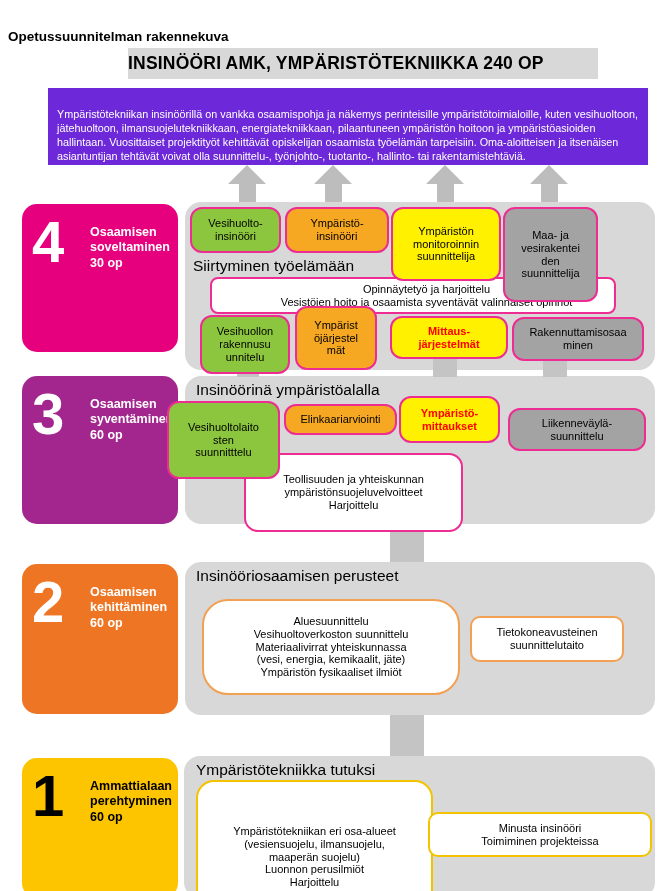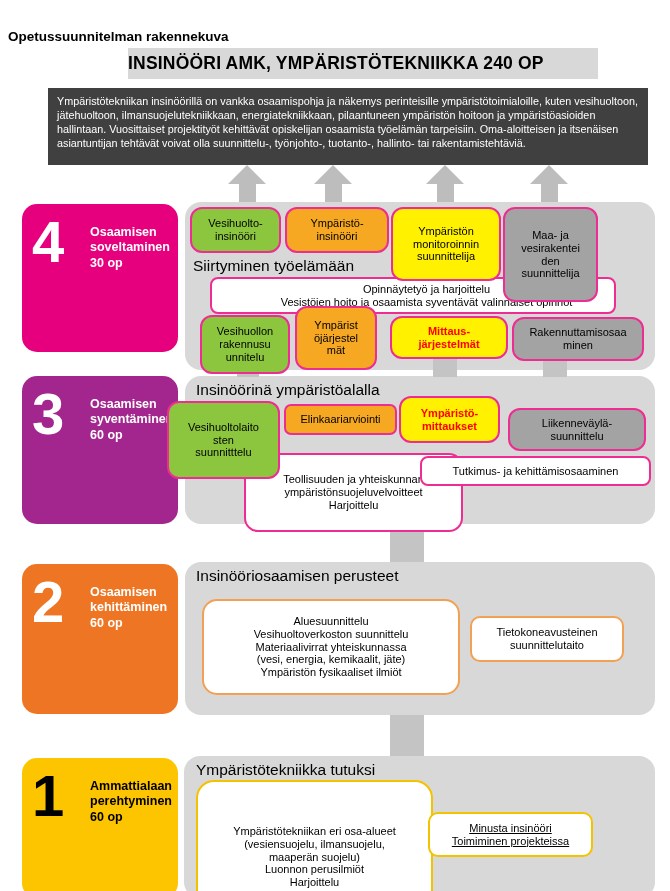--- a/index.html
+++ b/index.html
@@ -4,22 +4,22 @@
 <style>
   html,body{margin:0;padding:0;background:#fff;}
   .canvas{position:relative;width:670px;height:891px;background:#fff;
           font-family:"Liberation Sans",sans-serif;color:#000;overflow:hidden;margin-top:24px;}
   .abs{position:absolute;}
   .ml{white-space:pre-line;}
   .doc-title{left:8px;top:5px;font-size:13.5px;font-weight:bold;}
   .degree-box{left:128px;top:24px;width:470px;height:31px;background:#D8D8D8;
               display:flex;align-items:center;
               font-size:17.5px;font-weight:bold;letter-spacing:.2px;}
-  .intro-box{left:48px;top:64px;width:600px;height:77px;background:#404040;color:#fff;
-             font-size:10.8px;line-height:1.31;padding:6px 9px;box-sizing:border-box;}
+  .intro-box{left:48px;top:64px;width:600px;height:77px;background:#6d28d9;color:#fff;
+             font-size:10.8px;line-height:1.31;padding:19px 9px;box-sizing:border-box;}
   .arrow{width:38px;height:39px;z-index:0;}
   .arrow .head{width:0;height:0;border-left:19px solid transparent;
                border-right:19px solid transparent;border-bottom:19px solid #BDBDBD;}
   .arrow .shaft{width:17px;height:20px;background:#BDBDBD;margin:0 auto;}
   .panel{background:#D8D8D8;border-radius:16px;z-index:1;}
   .panel-h{font-weight:normal;font-size:15.5px;z-index:4;}
   .connector{background:#C4C4C4;z-index:2;}
   .level{border-radius:15px;display:flex;padding:12px 6px 0 10px;box-sizing:border-box;z-index:1;}
   .level .num{font-size:58px;font-weight:bold;line-height:.88;width:52px;flex:none;}
   .level .lbl{font-size:12.5px;font-weight:bold;line-height:1.22;margin-top:9px;margin-left:6px;}
@@ -29,21 +29,21 @@
   .lv-1{background:#FDC500;color:#000;}
   .pill{border:2px solid #ED2D92;border-radius:12px;display:flex;align-items:center;
         justify-content:center;text-align:center;font-size:11px;line-height:1.18;
         padding:2px 3px;box-sizing:border-box;z-index:4;}
   .green{background:#8CC63E;}
   .orangebx{background:#F7A823;}
   .yellowbx{background:#FFF100;}
   .tanbx{background:#a3a3a3;}
   .whitebx{background:#fff;}
   .redtx{color:#F00;font-weight:bold;}
-  .ob{border:2px solid #F2A054;border-radius:15px;}
+  .ob{border:2px solid #F2A054;border-radius:26px;}
   .gb{border:2px solid #F3C300;border-radius:18px;}
 </style>
 </head>
 <body>
 
 <div class="canvas">
 
   <div class="abs doc-title">Opetussuunnitelman rakennekuva</div>
   <div class="abs degree-box">
     <span>INSINÖÖRI AMK, YMPÄRISTÖTEKNIIKKA 240 OP</span>
@@ -113,29 +113,28 @@
     <div class="lbl ml">Osaamisen
 syventäminen
 60 op</div>
   </div>
   <div class="abs panel" style="left:185px;top:352px;width:470px;height:148px;"></div>
   <div class="abs panel-h" style="left:196px;top:357px;">Insinöörinä ympäristöalalla</div>
 
   <div class="abs pill green ml" style="left:167px;top:377px;width:113px;height:78px;z-index:5;">Vesihuoltolaito
 sten
 suunnitttelu</div>
-  <div class="abs pill orangebx" style="left:284px;top:380px;width:113px;height:31px;border-radius:7px;">Elinkaariarviointi</div>
+  <div class="abs pill orangebx" style="left:284px;top:380px;width:113px;height:31px;">Elinkaariarviointi</div>
   <div class="abs pill yellowbx redtx ml" style="left:399px;top:372px;width:101px;height:47px;">Ympäristö-
 mittaukset</div>
   <div class="abs pill tanbx ml" style="left:508px;top:384px;width:138px;height:43px;">Liikenneväylä-
 suunnittelu</div>
   <div class="abs pill whitebx ml" style="left:244px;top:429px;width:219px;height:79px;border-radius:14px;z-index:3;">Teollisuuden ja yhteiskunnan
 ympäristönsuojeluvelvoitteet
 Harjoittelu</div>
-  <div class="abs pill whitebx" style="left:420px;top:432px;width:231px;height:30px;border-radius:8px;z-index:4;">Tutkimus- ja kehittämisosaaminen</div>
 
   <div class="abs connector" style="left:390px;top:500px;width:34px;height:38px;"></div>
 
   <div class="abs level lv-2" style="left:22px;top:540px;width:156px;height:150px;">
     <div class="num">2</div>
     <div class="lbl ml">Osaamisen
 kehittäminen
 60 op</div>
   </div>
   <div class="abs panel" style="left:185px;top:538px;width:470px;height:153px;"></div>
@@ -158,16 +157,16 @@
 60 op</div>
   </div>
   <div class="abs panel" style="left:184px;top:732px;width:471px;height:142px;"></div>
   <div class="abs panel-h" style="left:196px;top:737px;">Ympäristötekniikka tutuksi</div>
 
   <div class="abs pill whitebx gb ml" style="left:196px;top:756px;width:237px;height:154px;z-index:3;">Ympäristötekniikan eri osa-alueet
 (vesiensuojelu, ilmansuojelu,
 maaperän suojelu)
 Luonnon perusilmiöt
 Harjoittelu</div>
-  <div class="abs pill whitebx gb ml" style="left:428px;top:788px;width:165px;height:45px;border-radius:10px;text-decoration:underline;">Minusta insinööri
+  <div class="abs pill whitebx gb ml" style="left:428px;top:788px;width:224px;height:45px;border-radius:10px;">Minusta insinööri
 Toimiminen projekteissa</div>
 
 </div>
 
 </body></html>

